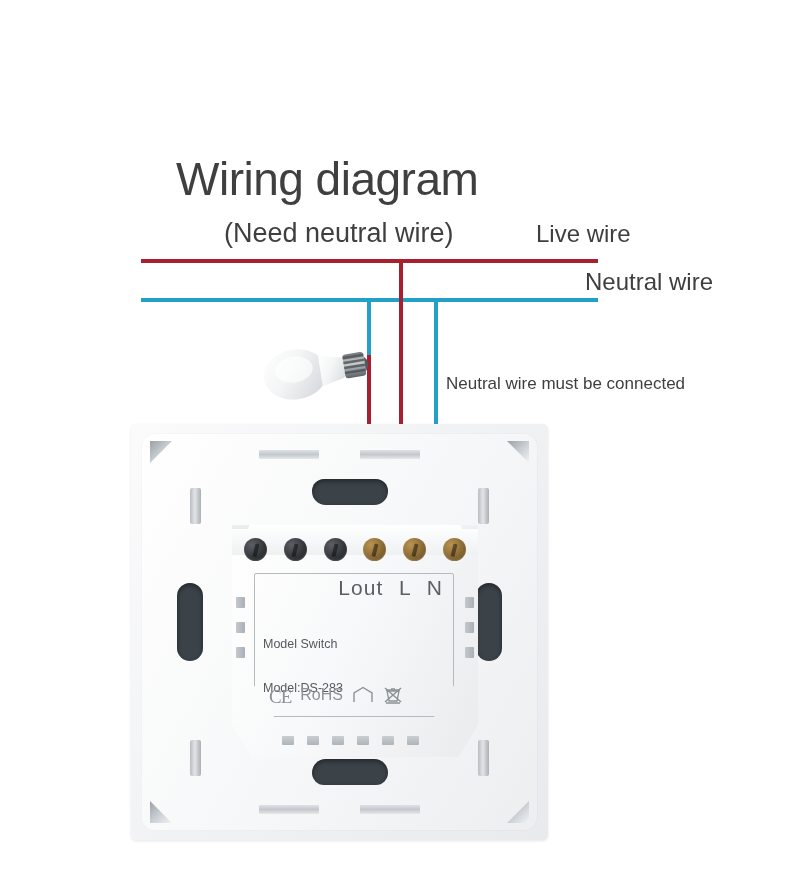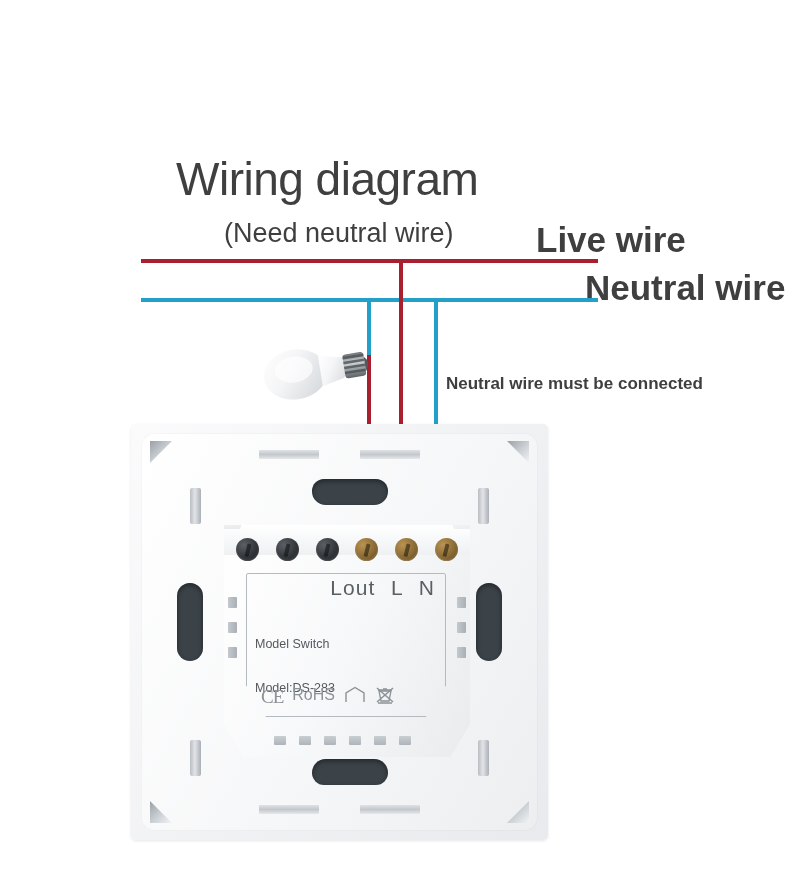--- a/index.html
+++ b/index.html
@@ -34,33 +34,33 @@
     position: absolute;
     left: 224px;
     top: 218px;
     font-size: 27px;
     font-weight: 400;
     color: #3f3f3f;
     white-space: nowrap;
   }
   .wire-label {
     position: absolute;
-    font-size: 35px;
-    font-weight: 700;
+    font-size: 24px;
+    font-weight: 400;
     color: #3f3f3f;
     white-space: nowrap;
   }
   .label-live    { left: 536px; top: 220px; }
   .label-neutral { left: 537px; top: 268px; margin-left: 48px; }
   .note {
     position: absolute;
     left: 446px;
     top: 374px;
     font-size: 17px;
-    font-weight: 700;
+    font-weight: 400;
     color: #3f3f3f;
     white-space: nowrap;
   }
 
   
   .wire { position: absolute; }
   .wire-h-live {
     left: 141px; top: 259px;
     width: 457px; height: 4px;
     background: var(--live);
@@ -152,21 +152,21 @@
   .ts-bottom { left: 171px; bottom: 46px; width: 76px; height: 26px;
                border-radius: 16px 16px 14px 14px; }
   .ts-left   { left: 36px;  top: 150px;  width: 26px; height: 78px;
                border-radius: 14px; }
   .ts-right  { right: 36px; top: 150px;  width: 26px; height: 78px;
                border-radius: 14px; }
 
   
   .module {
     position: absolute;
-    left: 224px;
+    left: 232px;
     top: 525px;
     width: 246px;
     height: 232px;
     background: linear-gradient(115deg, #ffffff 0%, #f7f8f9 50%, #e9ebed 100%);
     border-radius: 4px;
     box-shadow: 0 1px 4px rgba(0,0,0,0.13);
     clip-path: polygon(0 0, 100% 0, 100% 86%, 92% 100%, 8% 100%, 0 86%);
   }
   .module-bevel {
     position: absolute;

